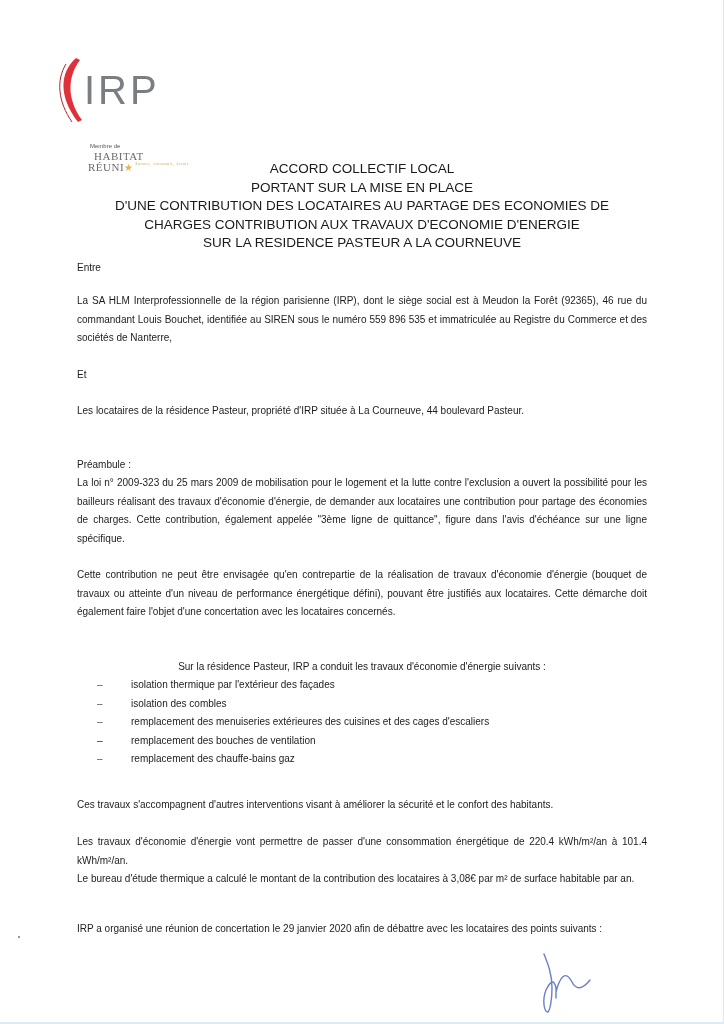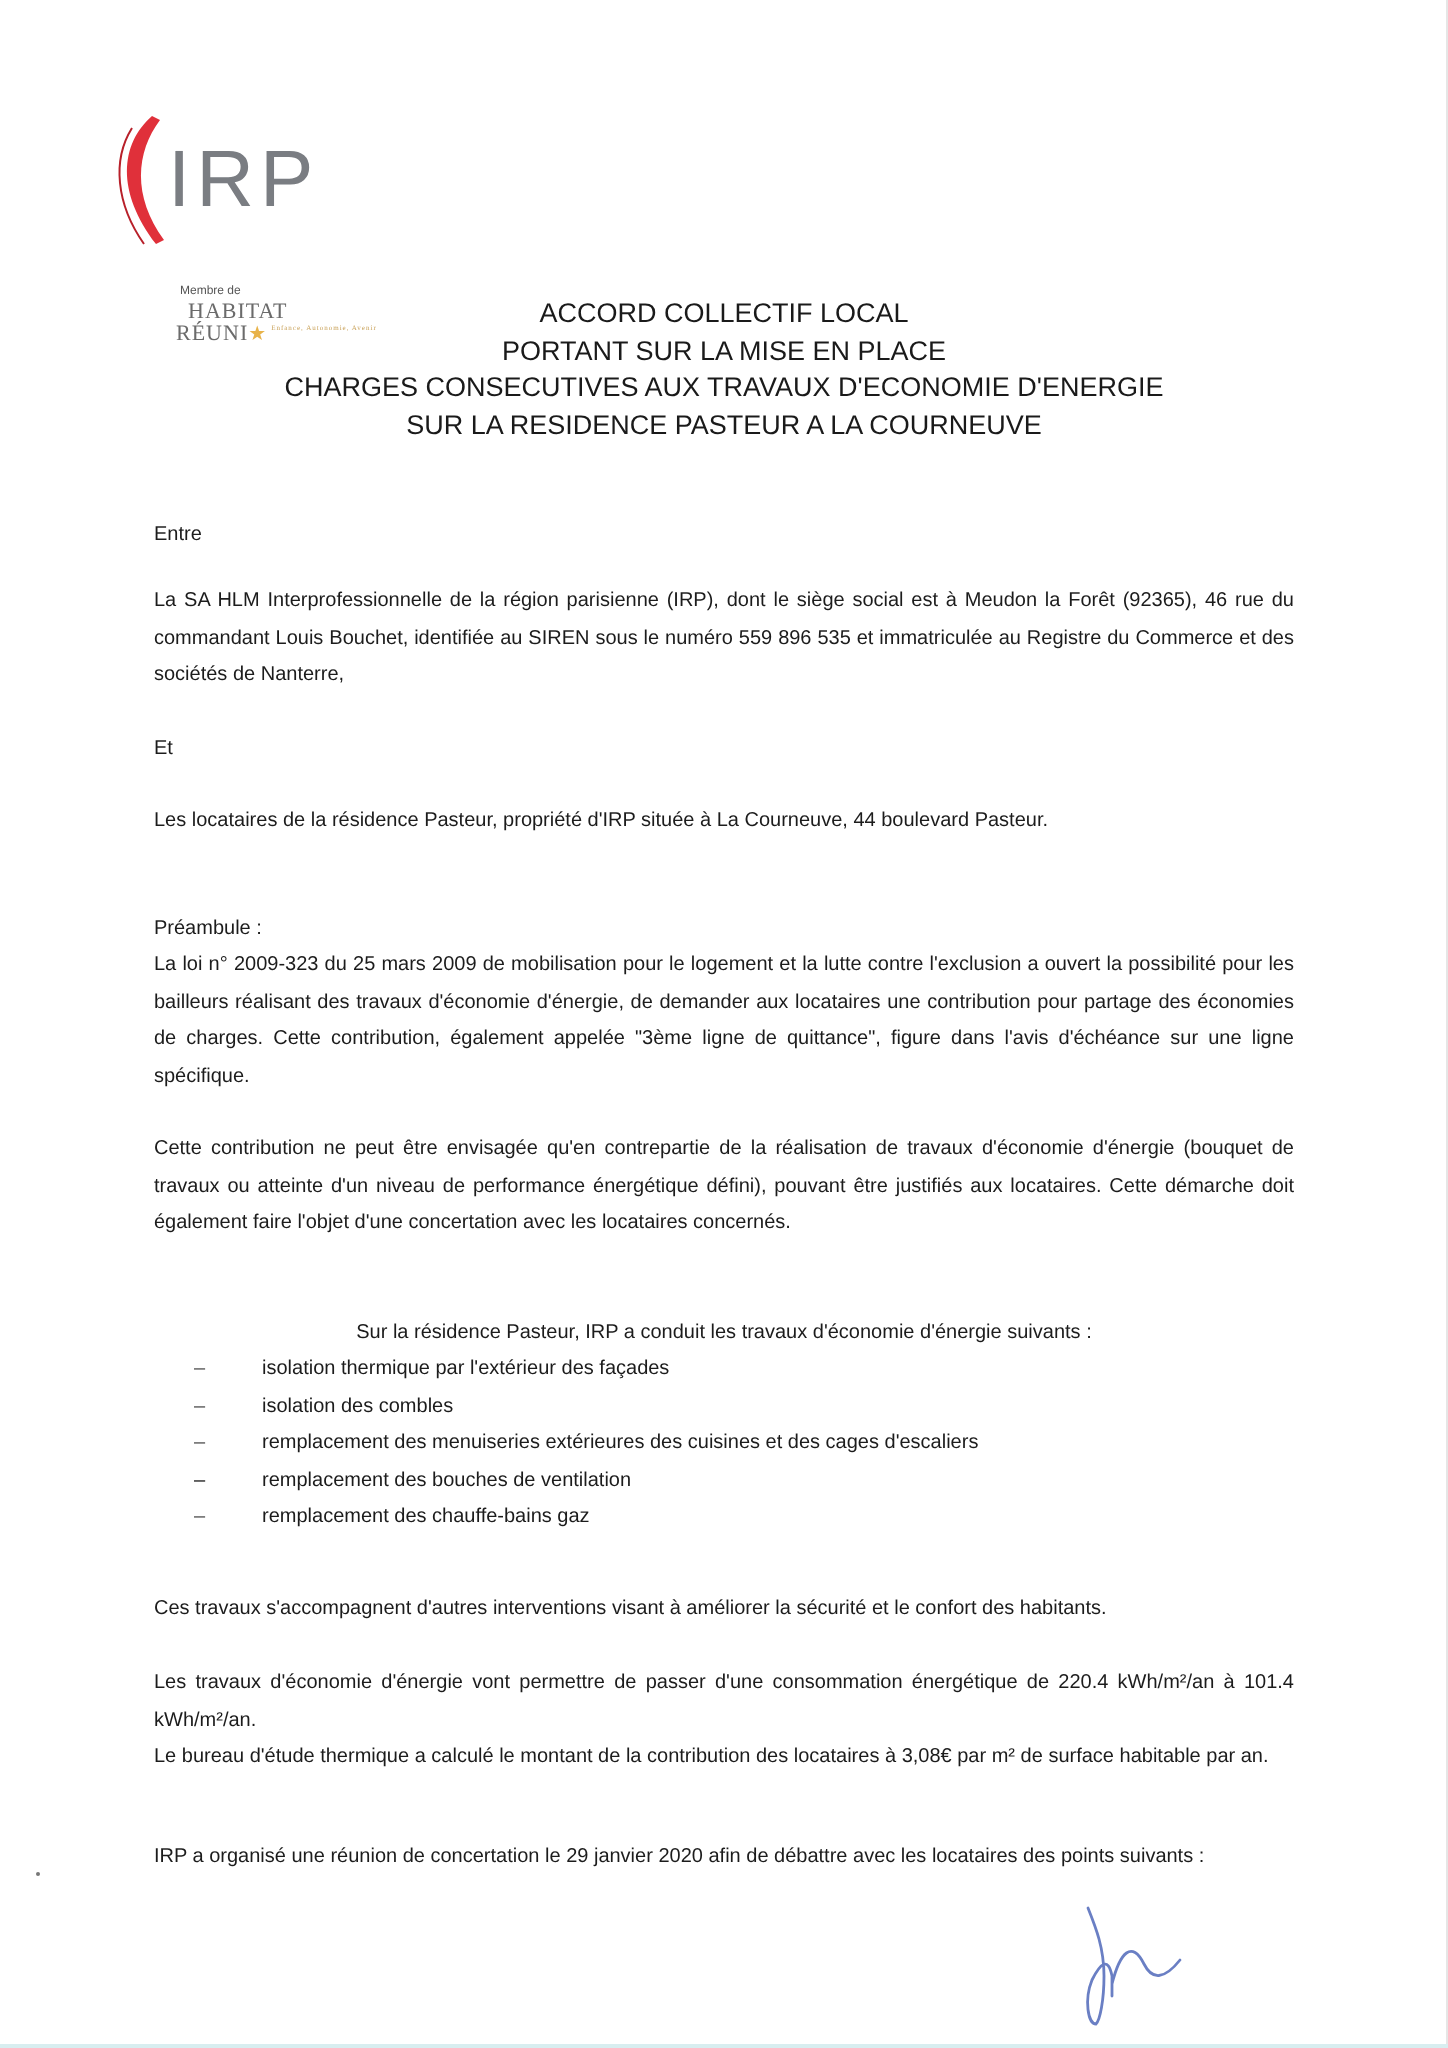--- a/index.html
+++ b/index.html
@@ -73,21 +73,21 @@
       color: #c9a25a;
       line-height: 4px;
       vertical-align: top;
       margin-left: 2px;
       width: 18px;
     }
     .title-block {
       position: absolute;
       left: 0;
       width: 724px;
-      top: 148px;
+      top: 160px;
       text-align: center;
       font-size: 13.5px;
       line-height: 18.5px;
       color: #1a1a1a;
     }
     .title-block div { white-space: nowrap; }
     .body-text {
       position: absolute;
       left: 77px;
       width: 570px;
@@ -153,21 +153,22 @@
     <span>HABITAT</span>
   </div>
   <div class="habitat-line">
     <span>RÉUNI</span><span class="star">★</span><span class="tagline">Enfance, Autonomie, Avenir</span>
   </div>
 </div>
 
 <div class="title-block">
   <div>ACCORD COLLECTIF LOCAL</div>
   <div>PORTANT SUR LA MISE EN PLACE</div>
-  <div>CHARGES CONSECUTIVES AUX TRAVAUX D'ECONOMIE D'ENERGIE</div>
+  <div>D'UNE CONTRIBUTION DES LOCATAIRES AU PARTAGE DES ECONOMIES DE</div>
+  <div>CHARGES CONTRIBUTION AUX TRAVAUX D'ECONOMIE D'ENERGIE</div>
   <div>SUR LA RESIDENCE PASTEUR A LA COURNEUVE</div>
 </div>
 
 <p class="body-text para" style="top:259px;">Entre</p>
 
 <p class="body-text para justify" style="top:292px;">La SA HLM Interprofessionnelle de la région parisienne (IRP), dont le siège social est à Meudon la Forêt (92365), 46 rue du commandant Louis Bouchet, identifiée au SIREN sous le numéro 559 896 535 et immatriculée au Registre du Commerce et des sociétés de Nanterre,</p>
 
 <p class="body-text para" style="top:366px;">Et</p>
 
 <p class="body-text para justify" style="top:402px;">Les locataires de la résidence Pasteur, propriété d'IRP située à La Courneuve, 44 boulevard Pasteur.</p>

